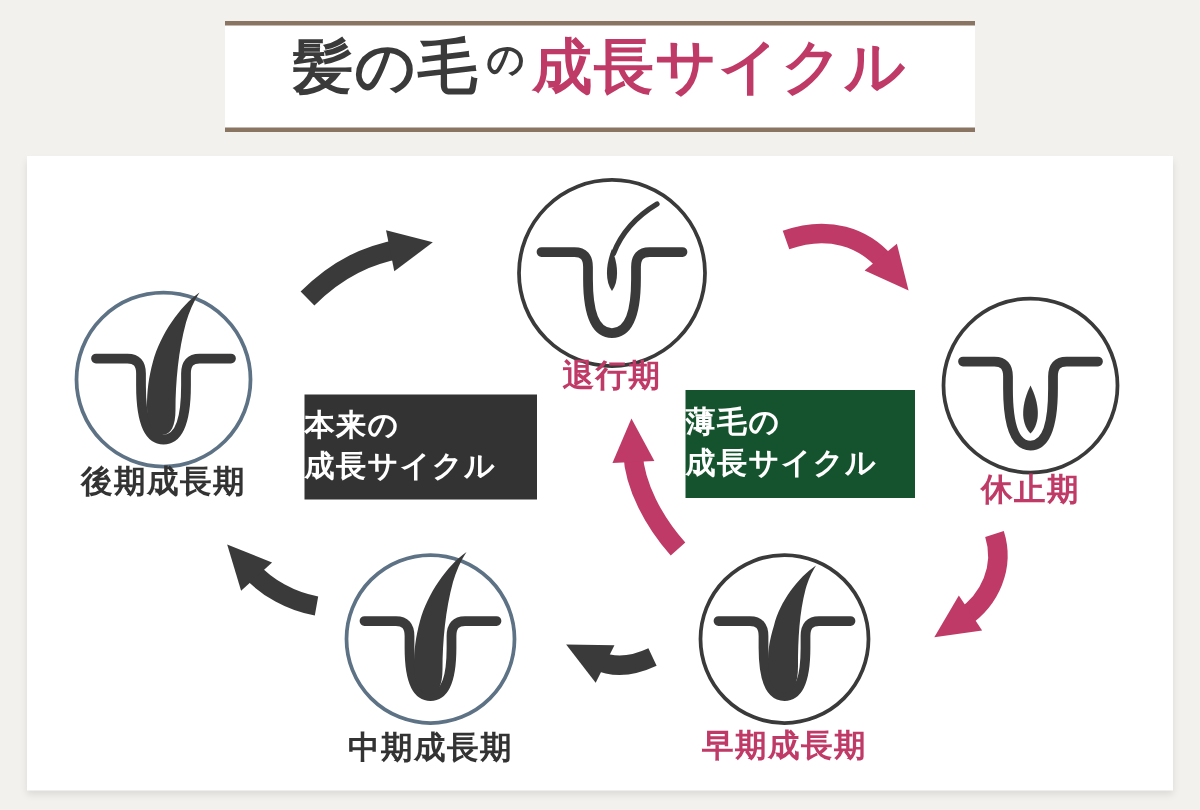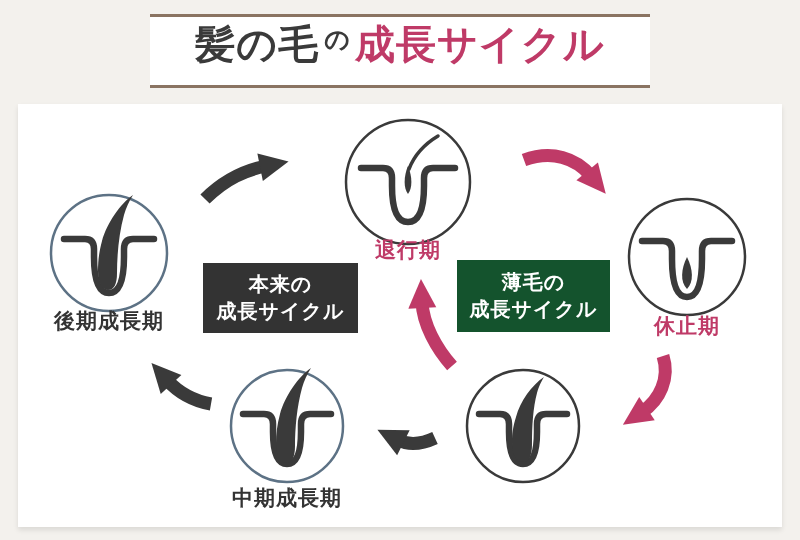--- a/index.html
+++ b/index.html
@@ -36,21 +36,21 @@
   .stage-label{
     position:absolute;transform:translate(-50%,-50%);
     font-weight:bold;font-size:21px;white-space:nowrap;letter-spacing:1px;
   }
   .pink{color:#bf3a67;}
   .dark{color:#333333;}
 
   
   .cycle-box{
     position:absolute;display:flex;flex-direction:column;
-    align-items:center;justify-content:center;
+    align-items:flex-start;justify-content:center;
     color:#ffffff;font-weight:bold;font-size:20px;line-height:1.35;
     text-align:center;letter-spacing:1px;
   }
   .dark-box{left:185px;top:159px;width:155px;height:70px;background:#333333;}
   .pink-box{left:439px;top:156px;width:153px;height:72px;background:#14532d;}
 </style>
 </head>
 <body>
 
 <div class="screen">
@@ -109,20 +109,21 @@
       <path d="M417,334 C402,341 390,341 380,336" fill="none" stroke-width="13" marker-end="url(#head-dark)" stroke="#3a3a3a"></path>
       <path d="M193,300 C176,297 160,288 149,276" fill="none" stroke-width="13" marker-end="url(#head-dark)" stroke="#3a3a3a"></path>
 
       <path d="M506,56 C534,46 558,54 573,72" fill="none" stroke-width="13" marker-end="url(#head-pink)" stroke="#bf3a67"></path>
       <path d="M645,252 C652,274 642,296 624,308" fill="none" stroke-width="13" marker-end="url(#head-pink)" stroke="#bf3a67"></path>
       <path d="M434,262 C418,244 405,220 404,198" fill="none" stroke-width="13" marker-end="url(#head-pink)" stroke="#bf3a67"></path>
     </svg>
 
     <div class="stage-label pink" style="left:390px;top:146px;">退行期</div>
     <div class="stage-label pink" style="left:669px;top:222px;">休止期</div>
+    <div class="stage-label pink" style="left:505px;top:393px;">早期成長期</div>
     <div class="stage-label dark" style="left:91px;top:217px;">後期成長期</div>
     <div class="stage-label dark" style="left:269px;top:394px;">中期成長期</div>
 
     <div class="cycle-box dark-box">
       <div>本来の</div>
       <div>成長サイクル</div>
     </div>
     <div class="cycle-box pink-box">
       <div>薄毛の</div>
       <div>成長サイクル</div>

